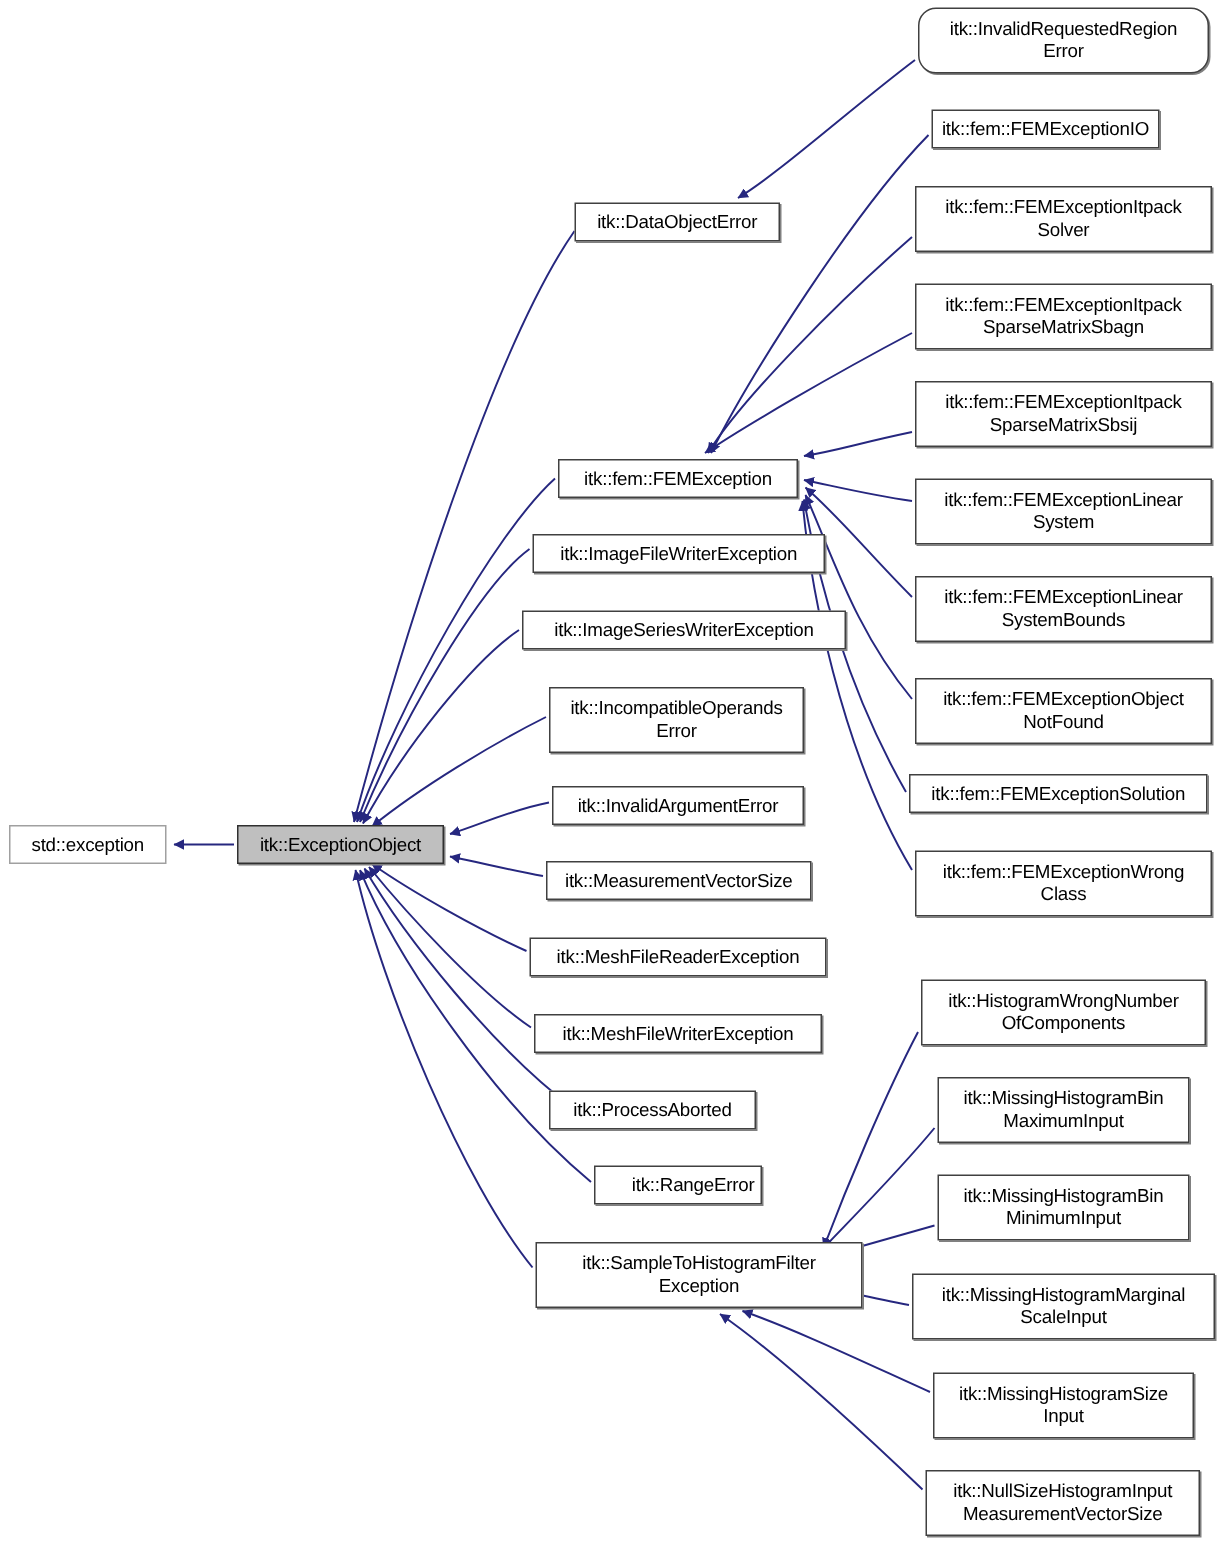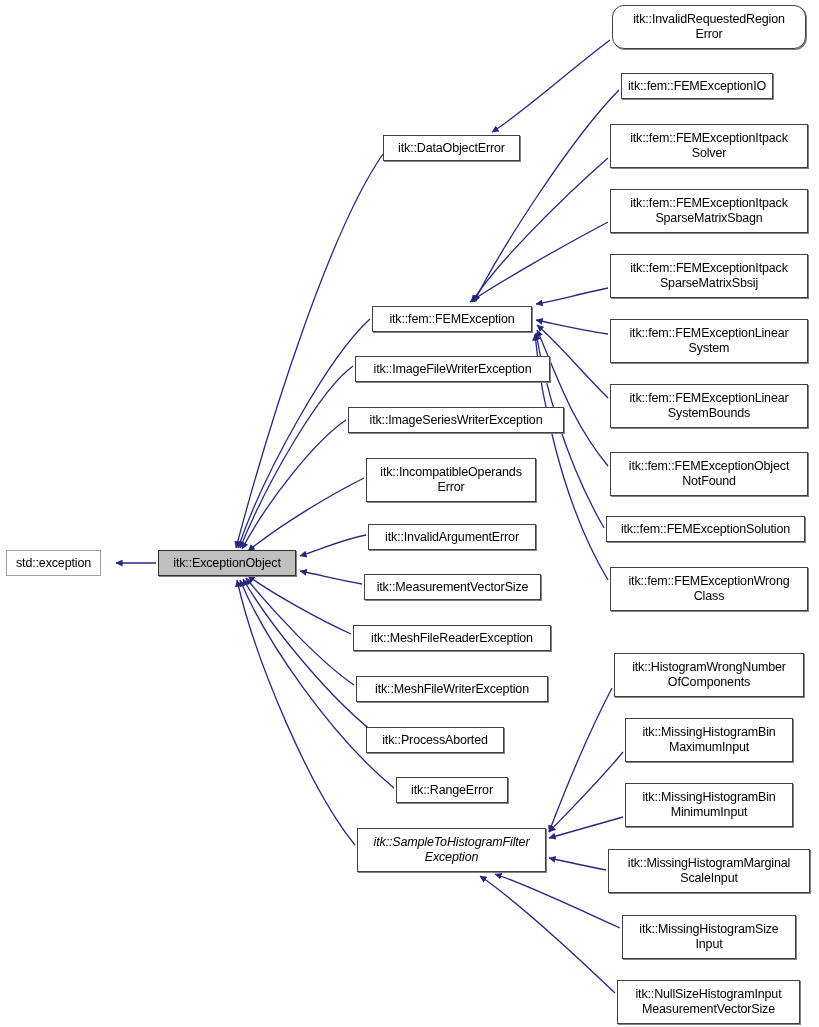--- a/index.html
+++ b/index.html
@@ -86,21 +86,21 @@
       <path d="M 608 466 C 570 420 555 370 537 330" fill="none" stroke="#26277f" stroke-width="1.3" marker-end="url(#arrow)"></path>
       <path d="M 604 528 C 565 460 545 385 536 333" fill="none" stroke="#26277f" stroke-width="1.3" marker-end="url(#arrow)"></path>
       <path d="M 608 580 C 560 500 540 390 535 334" fill="none" stroke="#26277f" stroke-width="1.3" marker-end="url(#arrow)"></path>
       <path d="M 612 688 C 590 730 565 790 549 832" fill="none" stroke="#26277f" stroke-width="1.3" marker-end="url(#arrow)"></path>
       <path d="M 623 752 C 600 780 570 810 549 832" fill="none" stroke="#26277f" stroke-width="1.3" marker-end="url(#arrow)"></path>
       <path d="M 623 817 C 595 825 570 832 549 838" fill="none" stroke="#26277f" stroke-width="1.3" marker-end="url(#arrow)"></path>
       <path d="M 606 870 C 585 866 568 862 549 858" fill="none" stroke="#26277f" stroke-width="1.3" marker-end="url(#arrow)"></path>
       <path d="M 620 928 C 580 910 530 886 495 874" fill="none" stroke="#26277f" stroke-width="1.3" marker-end="url(#arrow)"></path>
       <path d="M 615 993 C 570 950 515 900 480 876" fill="none" stroke="#26277f" stroke-width="1.3" marker-end="url(#arrow)"></path>
     </svg>
-<div class="node thin-border" style="left: 6px; top: 550px; width: 95px; height: 26px; justify-content: center;">
+<div class="node thin-border" style="left: 6px; top: 550px; width: 105px; height: 26px; justify-content: center;">
       <span>std::exception</span>
     </div>
     <div class="node highlight" style="left: 158px; top: 550px; width: 138px; height: 26px;">
       <span>itk::ExceptionObject</span>
     </div>
     <div class="node" style="left: 383px; top: 135px; width: 137px; height: 26px;">
       <span>itk::DataObjectError</span>
     </div>
     <div class="node" style="left: 372px; top: 306px; width: 160px; height: 26px;">
       <span>itk::fem::FEMException</span>
@@ -123,24 +123,24 @@
     </div>
     <div class="node" style="left: 353px; top: 625px; width: 198px; height: 26px;">
       <span>itk::MeshFileReaderException</span>
     </div>
     <div class="node" style="left: 356px; top: 676px; width: 192px; height: 26px;">
       <span>itk::MeshFileWriterException</span>
     </div>
     <div class="node" style="left: 366px; top: 727px; width: 138px; height: 26px;">
       <span>itk::ProcessAborted</span>
     </div>
-    <div class="node" style="left: 396px; top: 777px; width: 112px; height: 26px;">
+    <div class="node" style="left: 396px; top: 777px; width: 112px; height: 26px; justify-content: flex-end;">
       <span>itk::RangeError</span>
     </div>
-    <div class="node" style="left: 357px; top: 828px; width: 189px; height: 44px; font-style: italic;">
+    <div class="node" style="left: 357px; top: 828px; width: 218px; height: 44px;">
       <span>itk::SampleToHistogramFilter
 Exception</span>
     </div>
     <div class="node" style="left: 612px; top: 5px; width: 194px; height: 44px; border-radius: 12px;">
       <span>itk::InvalidRequestedRegion
 Error</span>
     </div>
     <div class="node" style="left: 621px; top: 73px; width: 152px; height: 26px;">
       <span>itk::fem::FEMExceptionIO</span>
     </div>

